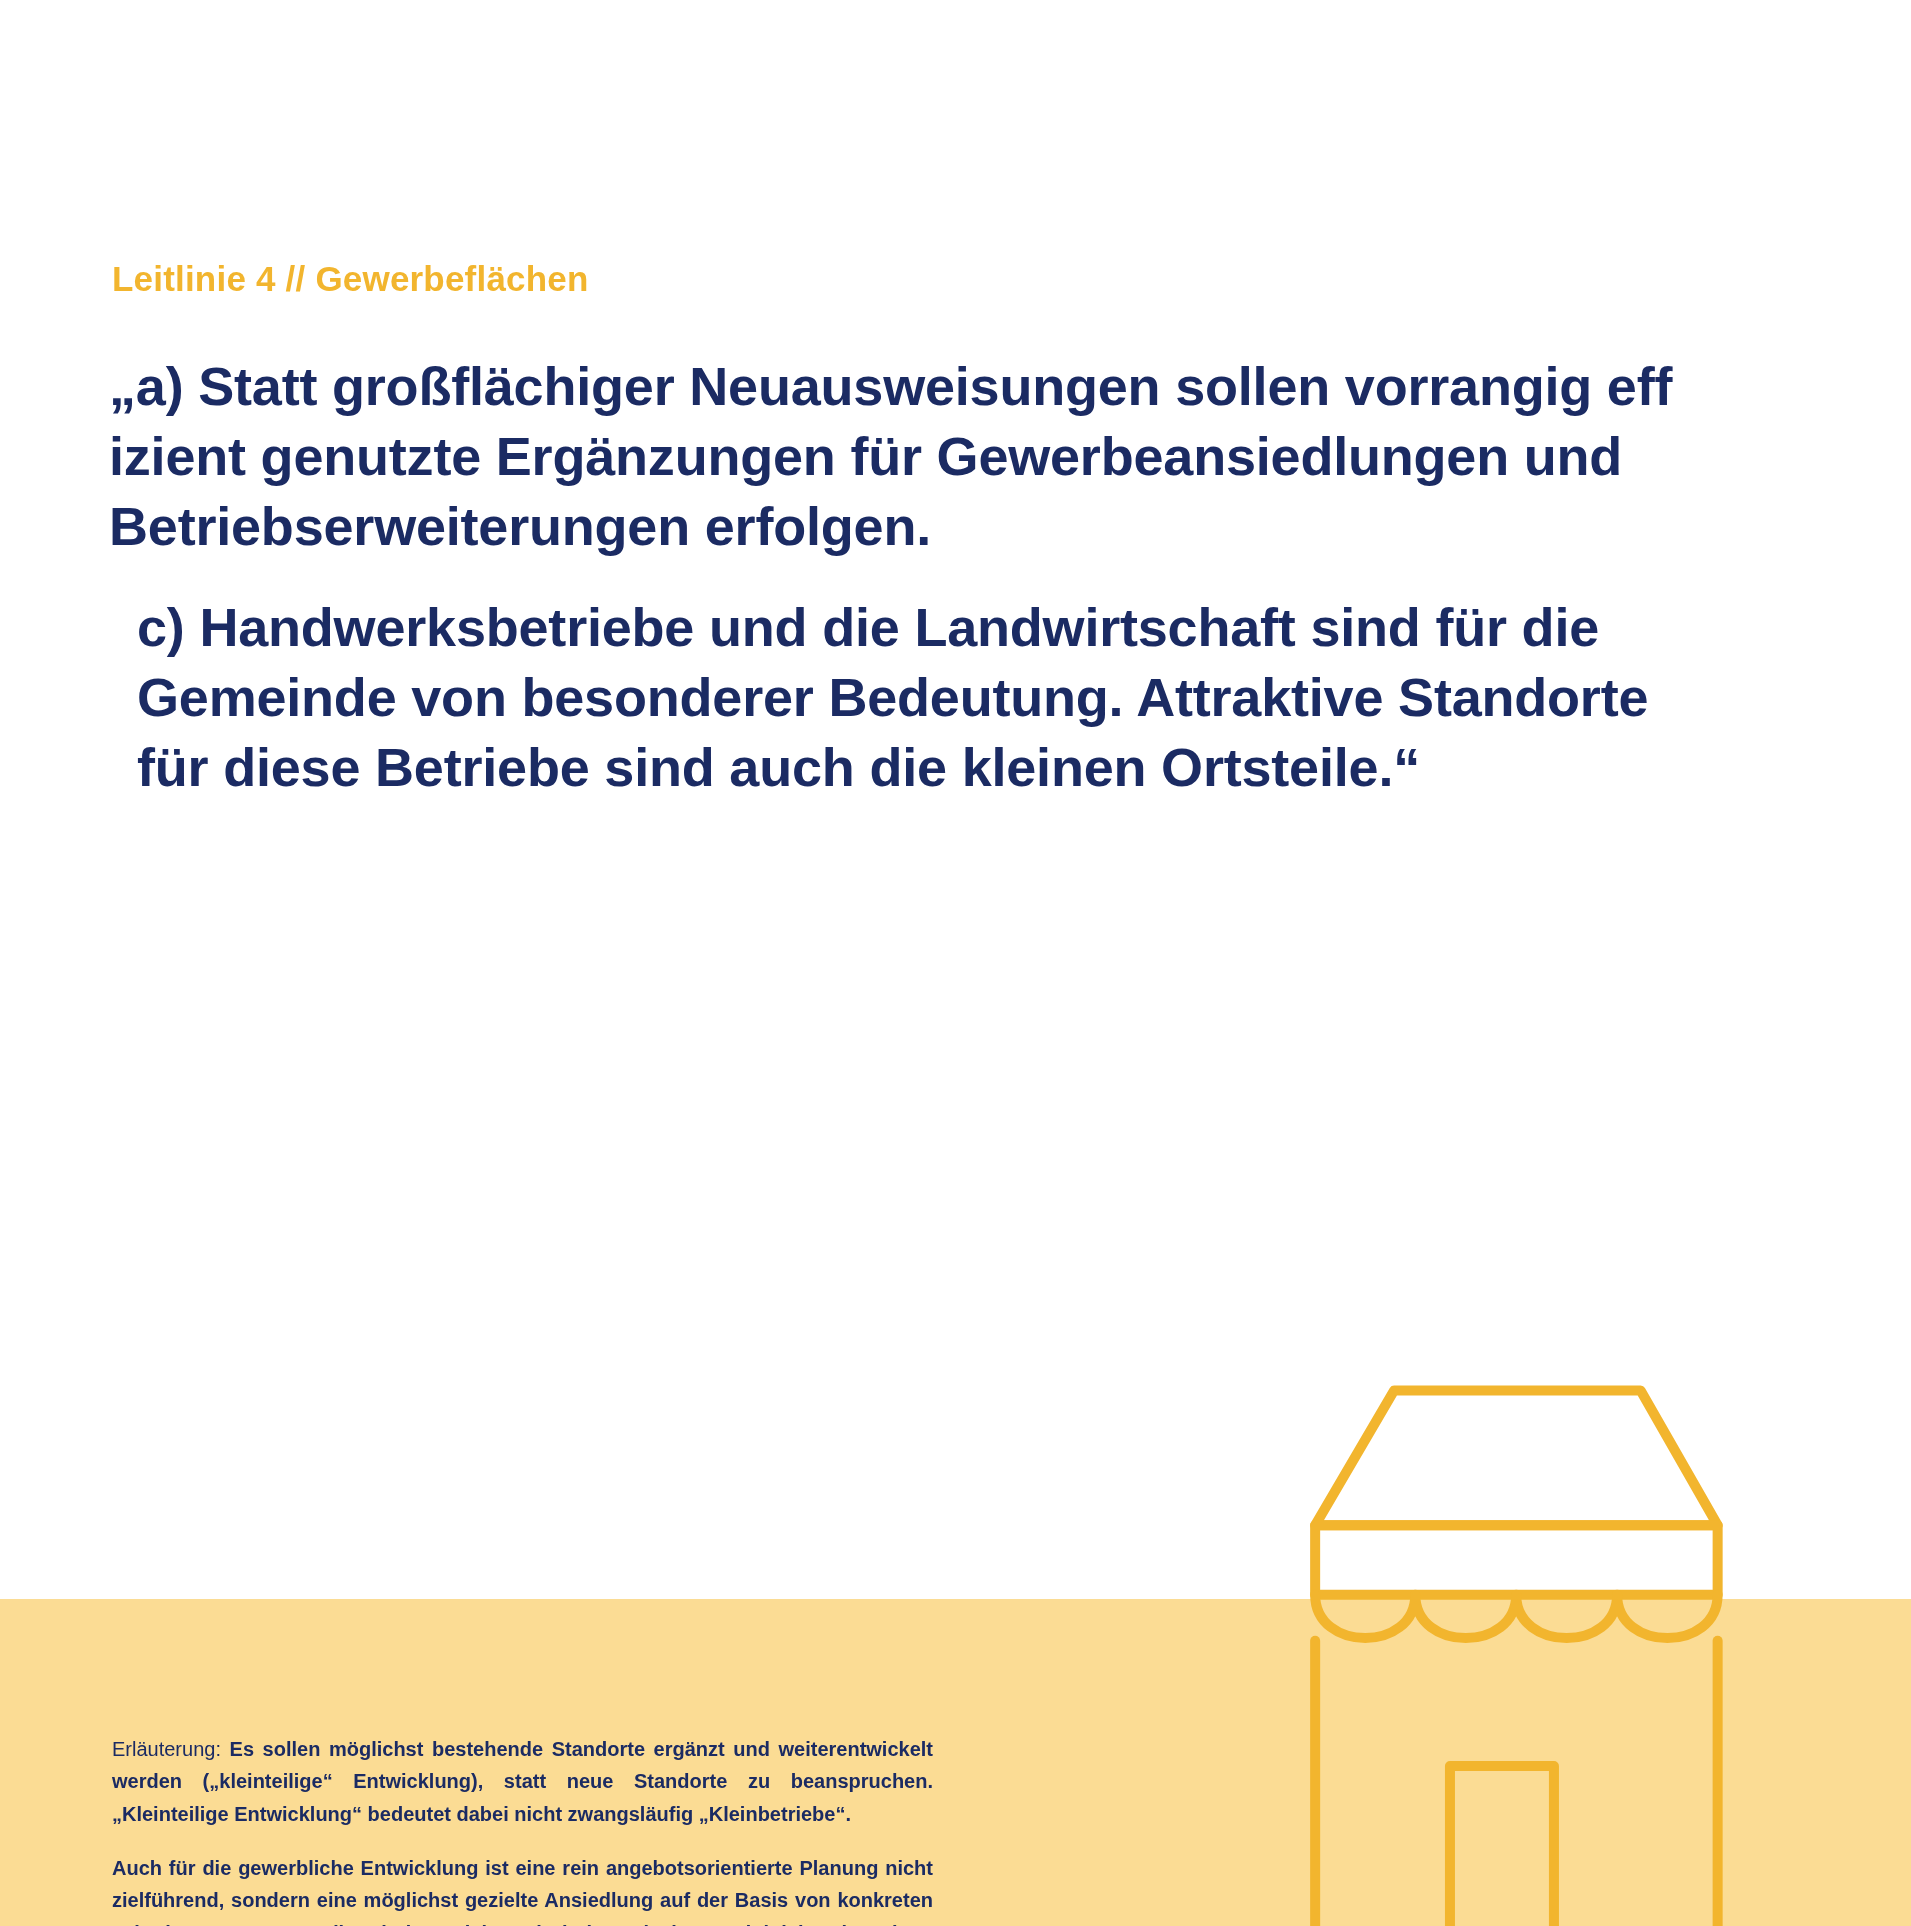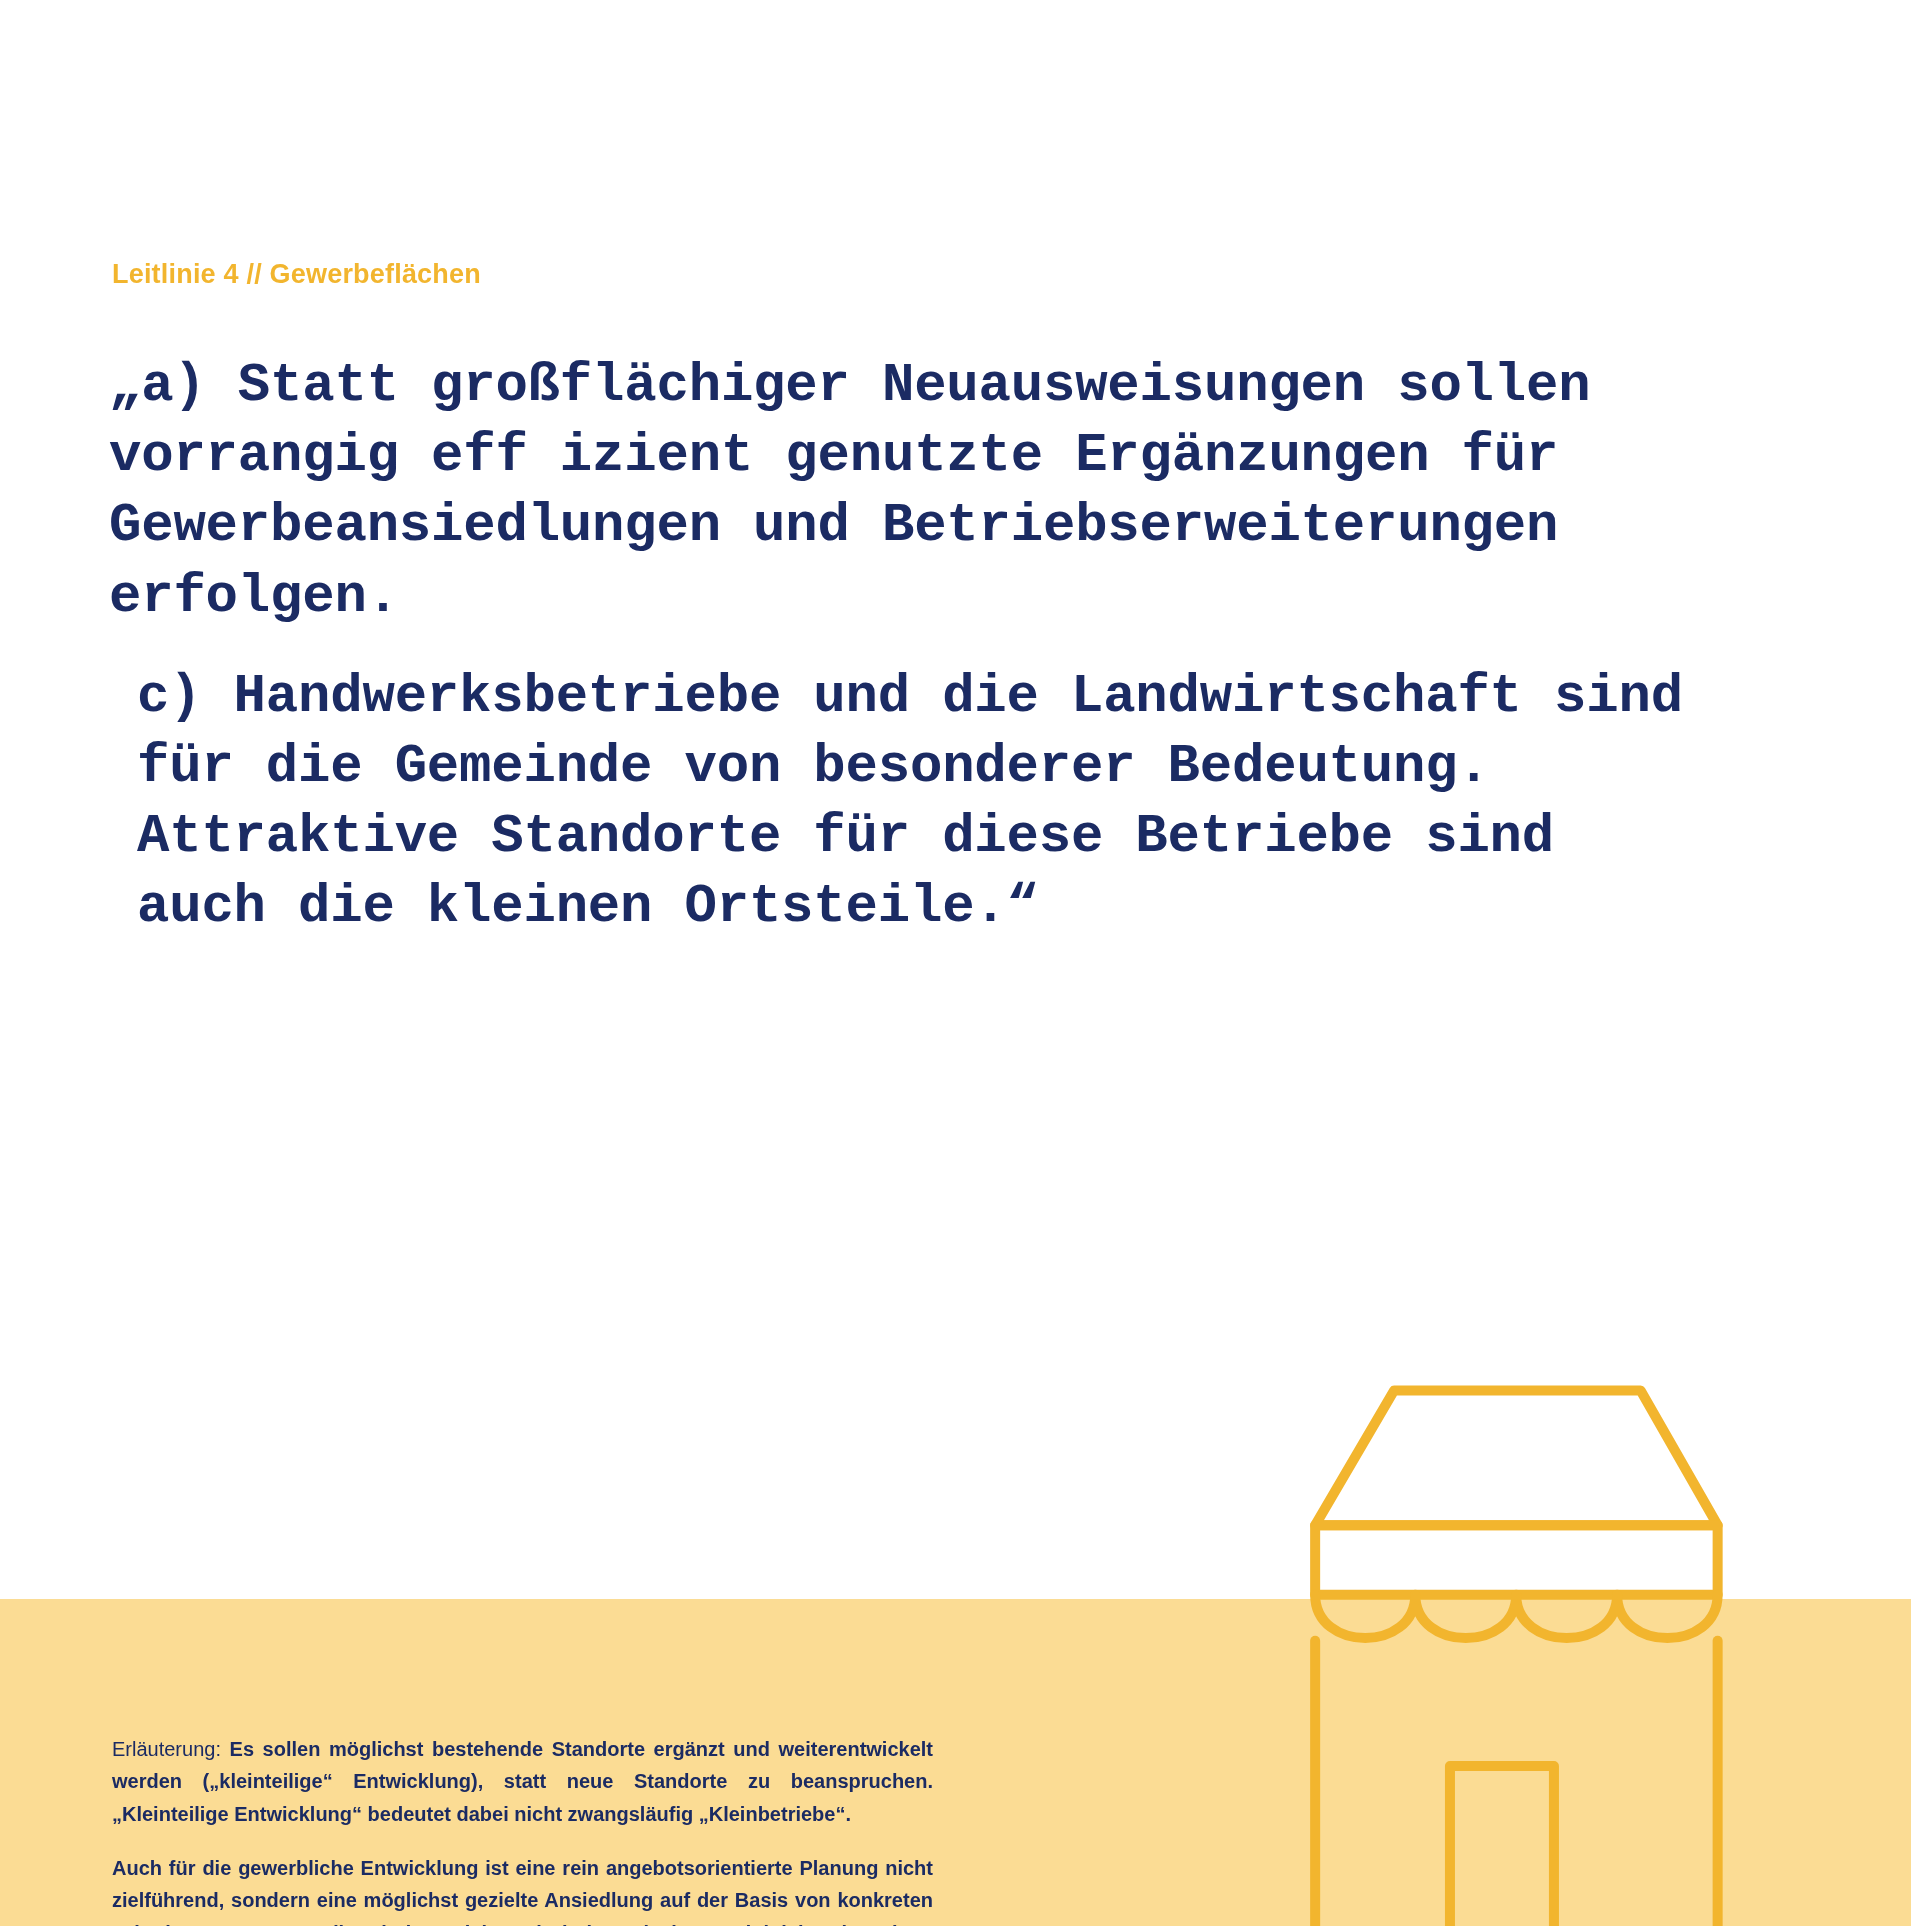--- a/index.html
+++ b/index.html
@@ -26,21 +26,21 @@
     width: 1911px;
     height: 1103px;
     background: #fbdc94;
   }
 
   
   .eyebrow {
     position: absolute;
     left: 112px;
     top: 259px;
-    font-size: 27px;
+    font-size: 35px;
     font-weight: bold;
     letter-spacing: 0.2px;
     color: #f2b52e;
     white-space: nowrap;
   }
   .eyebrow .sep {
     color: #f2b52e;
   }
 
   
@@ -50,21 +50,20 @@
     top: 351px;
     width: 1603px;
   }
   .statement {
     color: #1b2b63;
     font-size: 54px;
     font-weight: bold;
     line-height: 1.30;
     letter-spacing: -0.2px;
     margin: 0 0 30px 0;
-    font-family: Liberation Mono, monospace;
   }
   .statement:last-child {
     margin-bottom: 0;
     margin-left: 28px;
   }
 
   
   .explanation {
     position: absolute;
     left: 112px;

